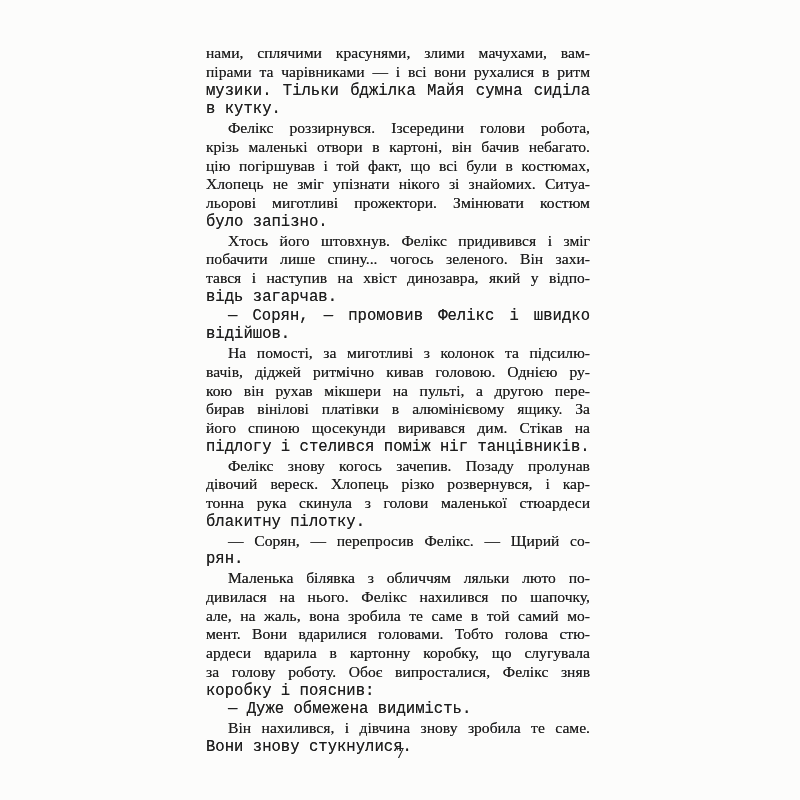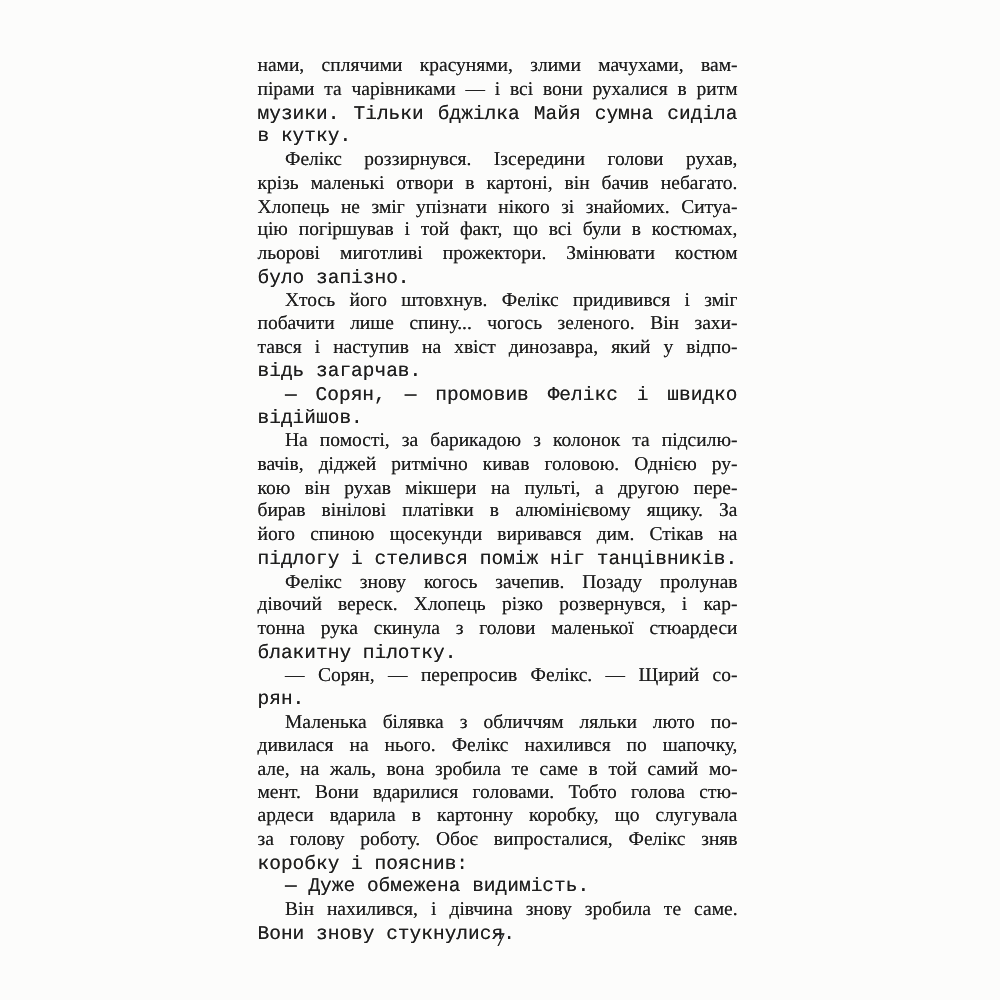--- a/index.html
+++ b/index.html
@@ -63,38 +63,38 @@
 <body>
 
 <div class="page">
   <div class="text-block">
       <p class="para">
         <span class="line">нами, сплячими красунями, злими мачухами, вам-</span>
         <span class="line">пірами та чарівниками — і всі вони рухалися в ритм</span>
         <span class="line end">музики. Тільки бджілка Майя сумна сиділа в кутку.</span>
       </p>
       <p class="para indent">
-        <span class="line">Фелікс роззирнувся. Ізсередини голови рухав,</span>
+        <span class="line">Фелікс роззирнувся. Ізсередини голови робота,</span>
         <span class="line">крізь маленькі отвори в картоні, він бачив небагато.</span>
+        <span class="line">цію погіршував і той факт, що всі були в костюмах,</span>
         <span class="line">Хлопець не зміг упізнати нікого зі знайомих. Ситуа-</span>
-        <span class="line">цію погіршував і той факт, що всі були в костюмах,</span>
         <span class="line">льорові миготливі прожектори. Змінювати костюм</span>
         <span class="line end">було запізно.</span>
       </p>
       <p class="para indent">
         <span class="line">Хтось його штовхнув. Фелікс придивився і зміг</span>
         <span class="line">побачити лише спину... чогось зеленого. Він захи-</span>
         <span class="line">тався і наступив на хвіст динозавра, який у відпо-</span>
         <span class="line end">відь загарчав.</span>
       </p>
       <p class="para indent">
         <span class="line end">— Сорян, — промовив Фелікс і швидко відійшов.</span>
       </p>
       <p class="para indent">
-        <span class="line">На помості, за барикадою з колонок та підсилю-</span>
+        <span class="line">На помості, за миготливі з колонок та підсилю-</span>
         <span class="line">вачів, діджей ритмічно кивав головою. Однією ру-</span>
         <span class="line">кою він рухав мікшери на пульті, а другою пере-</span>
         <span class="line">бирав вінілові платівки в алюмінієвому ящику. За</span>
         <span class="line">його спиною щосекунди виривався дим. Стікав на</span>
         <span class="line end">підлогу і стелився поміж ніг танцівників.</span>
       </p>
       <p class="para indent">
         <span class="line">Фелікс знову когось зачепив. Позаду пролунав</span>
         <span class="line">дівочий вереск. Хлопець різко розвернувся, і кар-</span>
         <span class="line">тонна рука скинула з голови маленької стюардеси</span>

